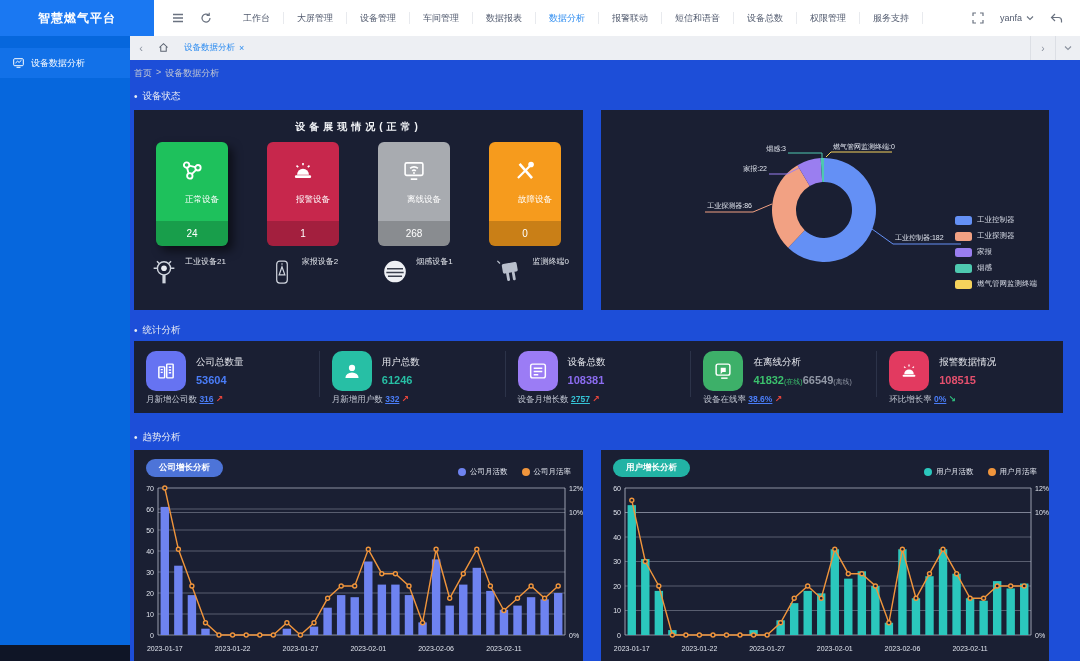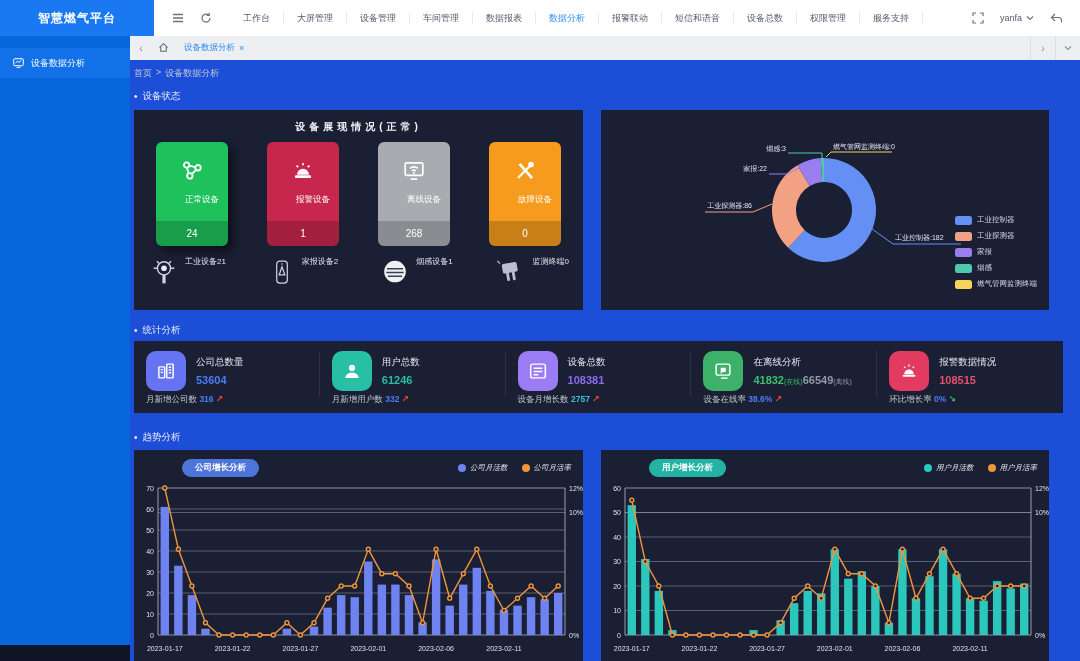--- a/index.html
+++ b/index.html
@@ -64,32 +64,32 @@
   
   .stats-panel{margin-top:4px;height:72px;display:flex;}
   .stat-cell{flex:1;position:relative;padding:10px 4px 7px 12px;display:flex;flex-direction:column;box-sizing:border-box;}
   .stat-cell:not(:last-child)::after{content:"";position:absolute;right:0;top:10px;bottom:16px;width:1px;background:#2c3349;}
   .stat-main{display:flex;gap:10px;align-items:center;}
   .stat-icon{width:40px;height:40px;border-radius:10px;display:flex;align-items:center;justify-content:center;flex:0 0 40px;}
   .stat-title{font-size:9.5px;color:#e8eaf0;margin-bottom:5px;}
   .stat-value{font-size:11px;font-weight:bold;white-space:nowrap;}
   .stat-value .sm{font-size:7px;font-weight:normal;}
   .stat-sub{margin-top:auto;font-size:8.5px;color:#c3c8d4;white-space:nowrap;}
-  .stat-sub b{font-weight:bold;}
+  .stat-sub b{font-weight:bold;text-decoration:underline;}
   .arr{font-size:9px;font-weight:bold;margin-left:2px;}
   
   .row2{margin-top:6px;display:flex;gap:18px;}
   .chart-panel{width:449px;height:213px;}
   .chart-panel.right{width:448px;}
-  .chart-head{display:flex;align-items:center;padding:9px 12px 0 12px;margin-left:36px;}
+  .chart-head{display:flex;align-items:flex-end;padding:9px 12px 0 12px;}
   .badge{color:#fff;font-size:8.5px;font-weight:bold;padding:3px 13px;border-radius:10px;}
   .chart-legend{margin-left:auto;display:flex;gap:14px;align-items:center;}
   .cl-row{display:flex;align-items:center;gap:4px;cursor:pointer;}
   .cl-dot{width:8px;height:8px;border-radius:50%;}
-  .cl-label{font-size:7.5px;color:#dfe3ec;font-style:italic;}
+  .cl-label{font-size:7.5px;color:#dfe3ec;}
   .chart-body{position:absolute;top:32px;left:0;right:0;bottom:2px;}
   .tick{font-size:7px;fill:#dfe3ec;}
 </style>
 </head>
 <body>
 
 <div class="header">
   <div class="logo">智慧燃气平台</div>
   <div class="header-main">
     <span class="hicon">

